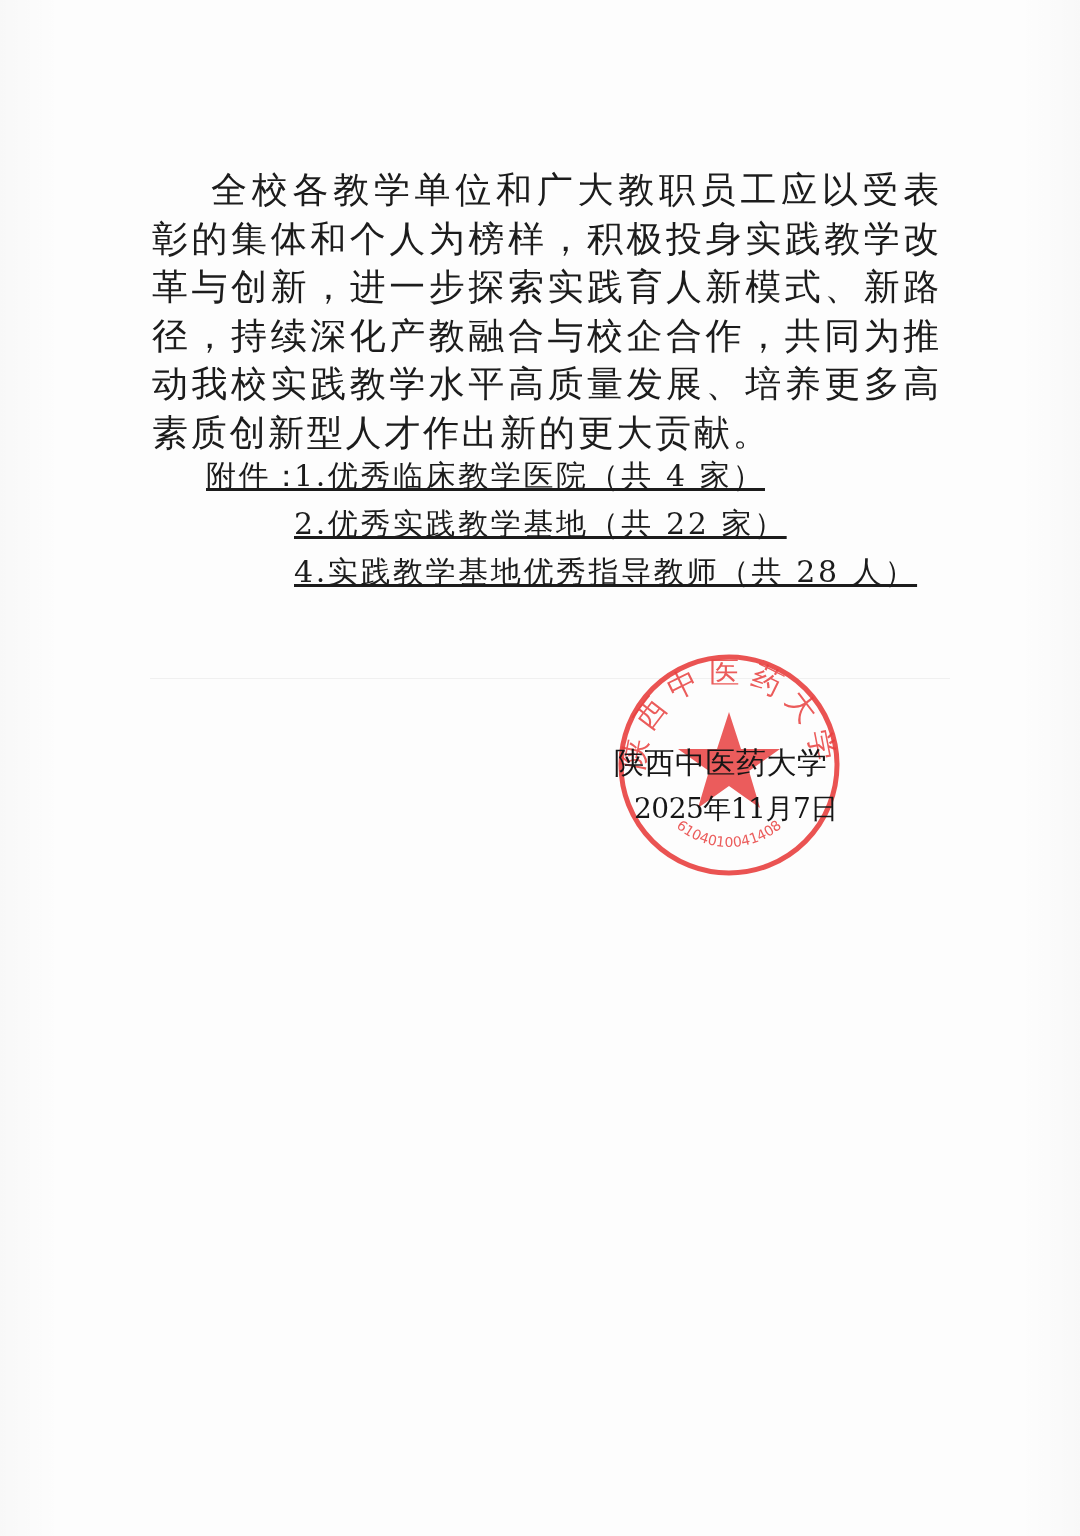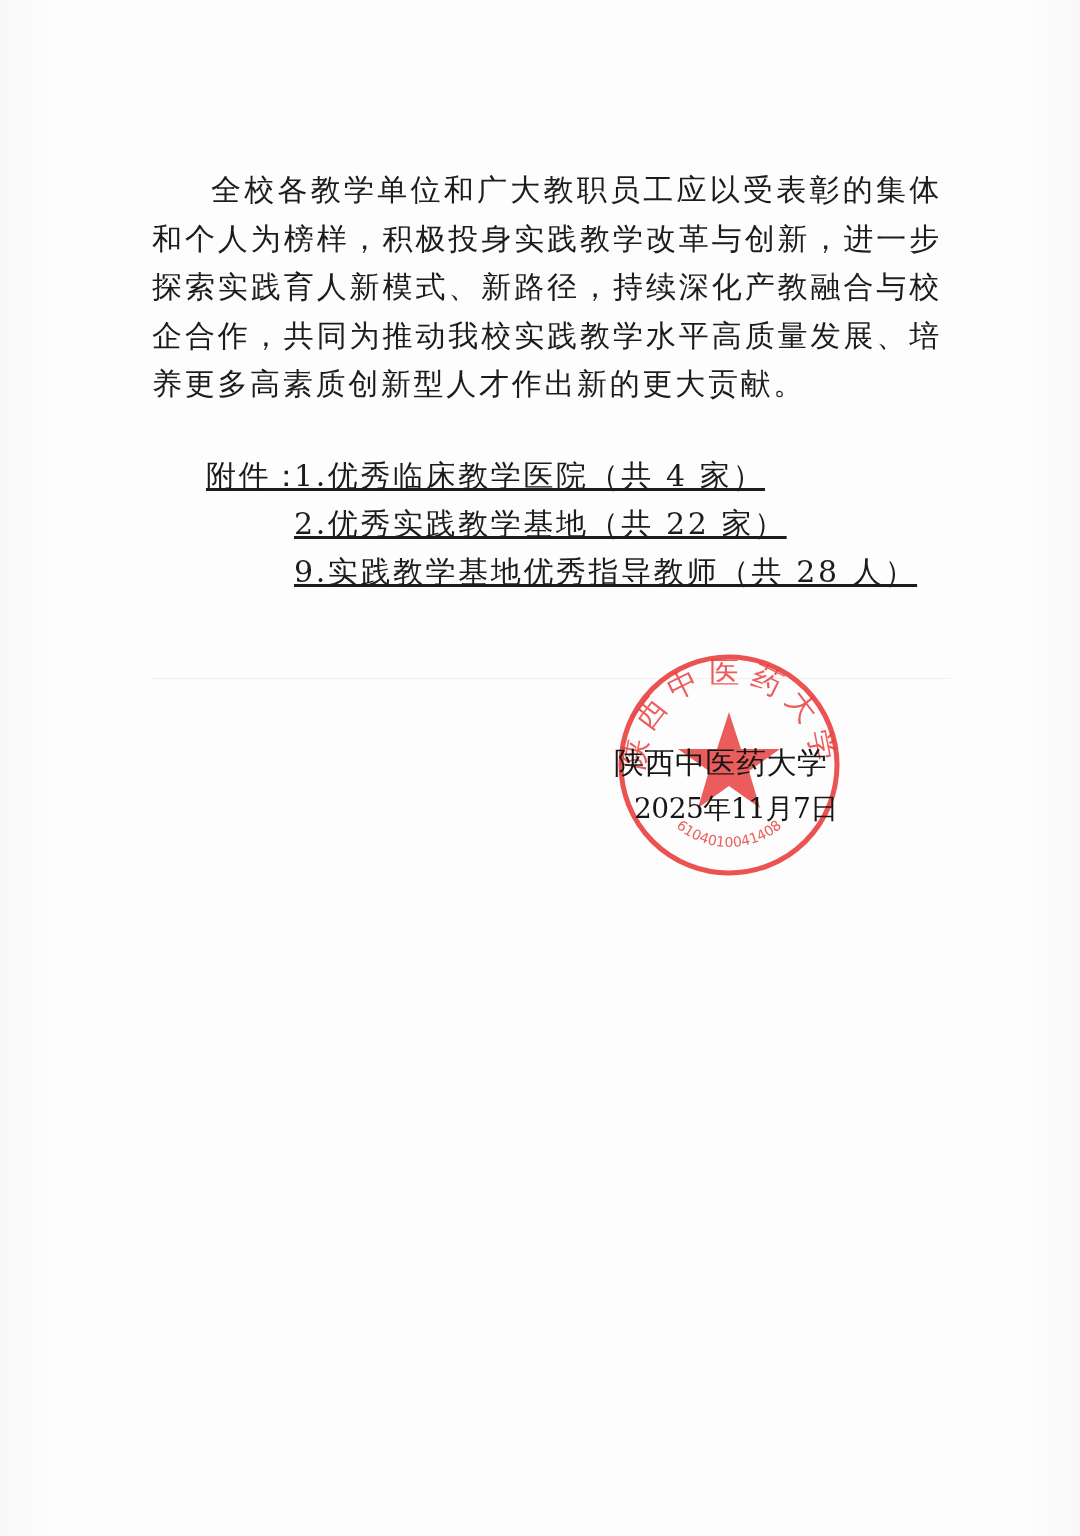--- a/index.html
+++ b/index.html
@@ -29,21 +29,21 @@
       top: 678px;
       width: 800px;
       height: 1px;
       background: rgba(0,0,0,0.05);
     }
     .body-text {
       position: absolute;
       left: 152px;
       top: 166px;
       width: 790px;
-      font-size: 30px;
+      font-size: 36px;
       line-height: 48.5px;
       letter-spacing: 2.7px;
       text-align: justify;
       text-indent: 59px;
       margin: 0;
       font-weight: normal;
       color: #1c1c1c;
     }
     .attachments {
       position: absolute;
@@ -111,21 +111,21 @@
     </div>
     <div class="att-row">
       <span class="att-spacer"></span>
       <span>2.优秀实践教学基地（共 22 家）</span>
     </div>
     <div class="att-row">
       <span class="att-spacer"></span>
     </div>
     <div class="att-row">
       <span class="att-spacer"></span>
-      <span>9.实践教学基地优秀指导教师（共 28 人）</span>
+      <span>4.实践教学基地优秀指导教师（共 28 人）</span>
     </div>
   </div>
 
   <svg class="seal" viewBox="0 0 230 230" xmlns="http://www.w3.org/2000/svg">
     <defs>
       <path id="arcTop" d="M 33 140 A 85 85 0 1 1 197 140"></path>
       <path id="arcBottom" d="M 55 170 A 80 80 0 0 0 175 170"></path>
     </defs>
     <circle cx="115" cy="115" r="108" fill="none" stroke="#e8403f" stroke-width="5" opacity="0.9"></circle>
     <text font-family="DejaVu Serif, serif" font-size="30" fill="#e8403f" opacity="0.85" letter-spacing="9">

